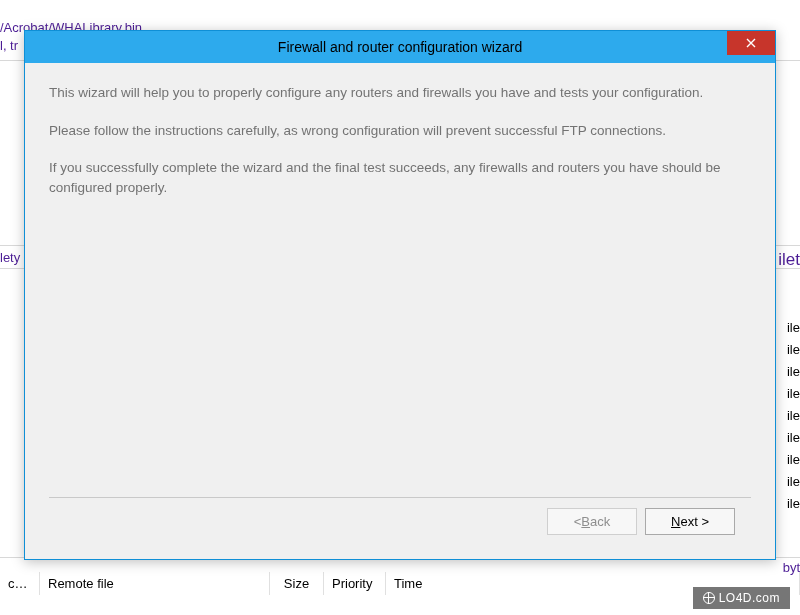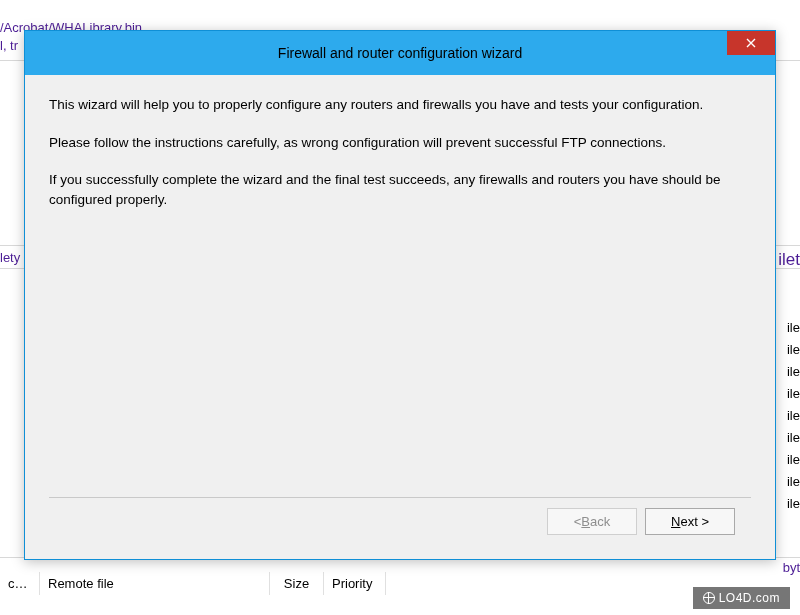--- a/index.html
+++ b/index.html
@@ -68,21 +68,21 @@
       height: 530px;
       border: 1px solid #0f8fd6;
       box-shadow: 0 2px 12px rgba(0,0,0,0.25);
       background: #f0f0f0;
       display: flex;
       flex-direction: column;
     }
 
     .titlebar {
       background: #2daaed;
-      height: 44px;
+      height: 32px;
       display: flex;
       align-items: center;
       justify-content: center;
       position: relative;
       color: #000;
       font-size: 14px;
     }
     .titlebar .title {
       font-weight: normal;
     }
@@ -104,21 +104,21 @@
       flex: 1;
       padding: 20px 24px 8px 24px;
       background: #f0f0f0;
       display: flex;
       flex-direction: column;
     }
     .dialog-body p {
       margin-bottom: 18px;
       line-height: 1.45;
       font-size: 13.5px;
-      color: #000000;
+      color: #737373;
     }
 
     .dialog-sep {
       height: 1px;
       background: #c9c9c9;
       margin: auto 0 10px 0;
     }
 
     .dialog-footer {
       background: #f0f0f0;
@@ -207,20 +207,21 @@
   <div>ile</div>
   <div>ile</div>
   <div>ile</div>
 </div>
 
 <div class="bg-bottom-row">
   <div class="bg-bottom-cell bg-hdr" style="width:40px">c…</div>
   <div class="bg-bottom-cell bg-hdr" style="width:230px">Remote file</div>
   <div class="bg-bottom-cell bg-hdr" style="width:54px;text-align:center">Size</div>
   <div class="bg-bottom-cell bg-hdr" style="width:62px">Priority</div>
+  <div class="bg-bottom-cell bg-hdr" style="flex:1">Time</div>
 </div>
 <div class="bg-text" style="bottom:40px; right:0;">byt</div>
 
 <div class="dialog">
   <div class="titlebar">
     <span class="title">Firewall and router configuration wizard</span>
     <div class="close-btn">
       <span>
         <svg viewBox="0 0 10 10">
             <path d="M1 1 L9 9 M9 1 L1 9" stroke="#fff" stroke-width="1.4"></path>

